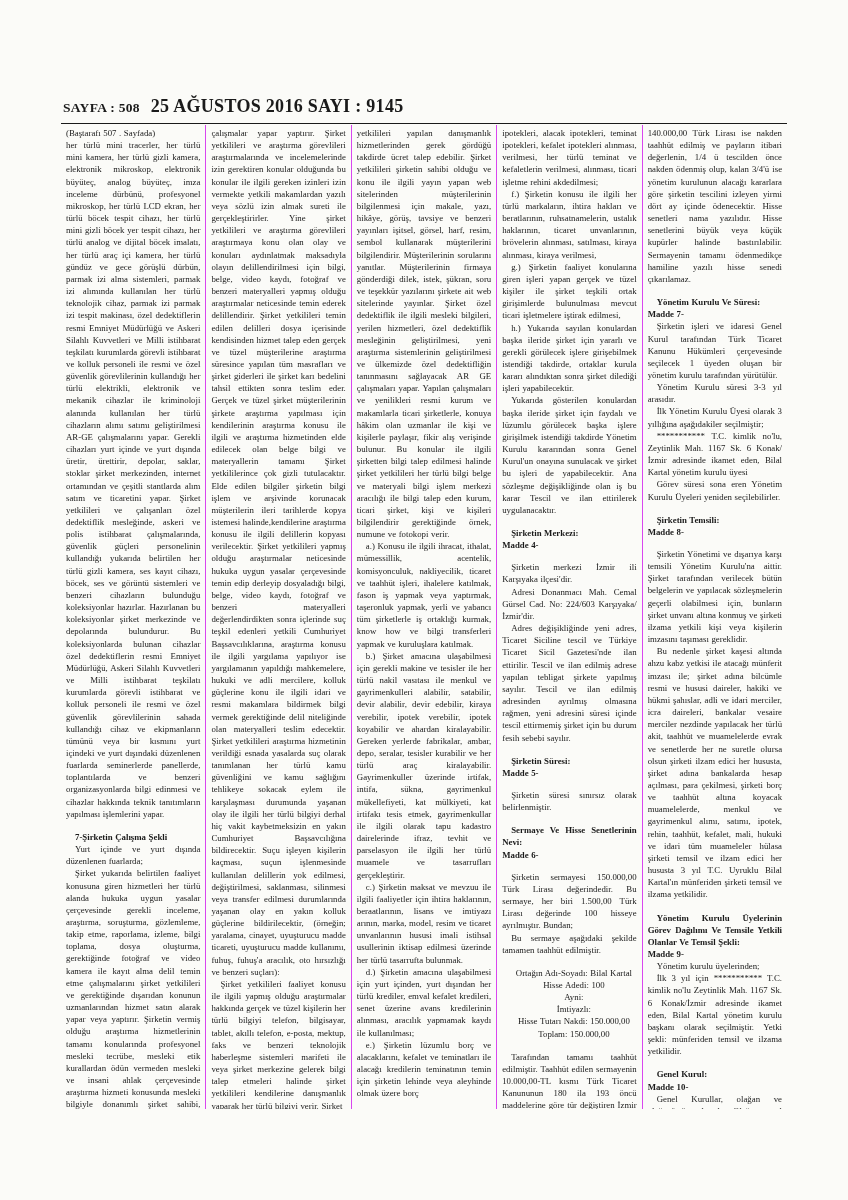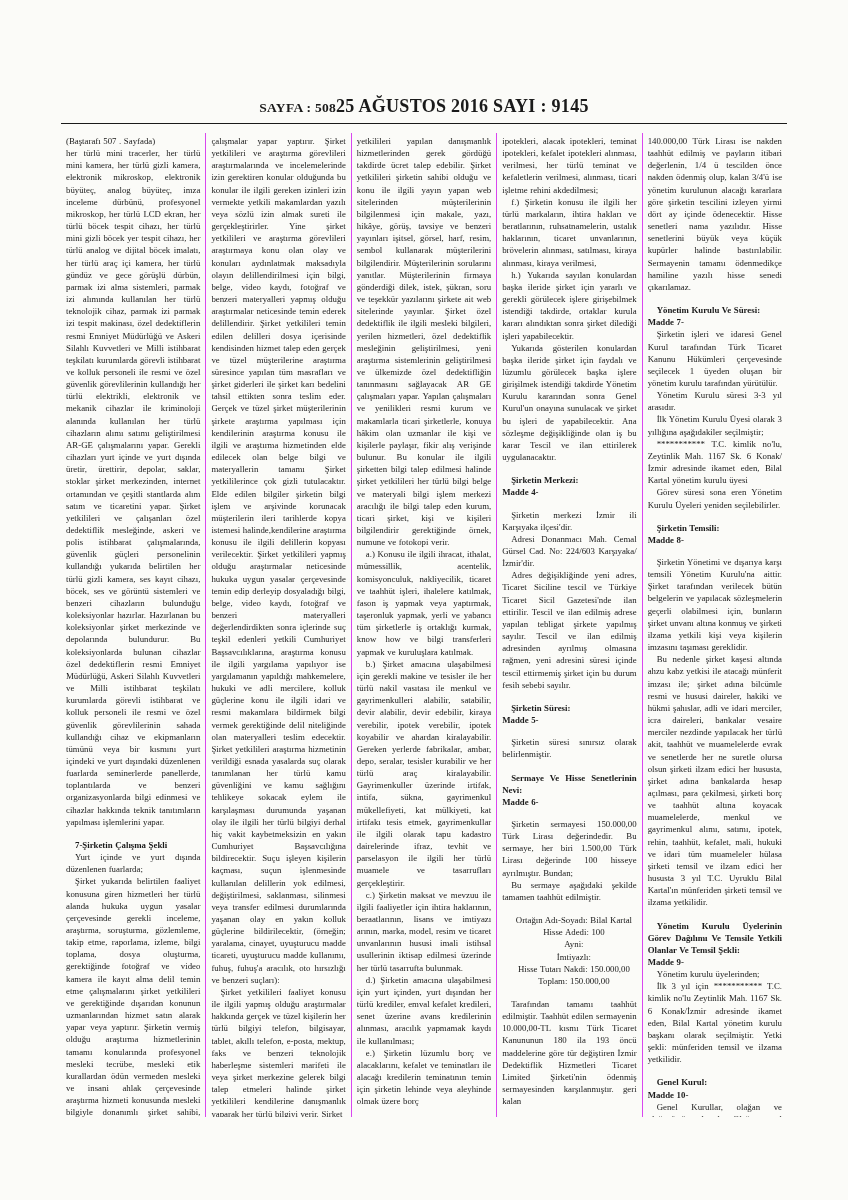--- a/index.html
+++ b/index.html
@@ -6,29 +6,30 @@
   body {
     width: 848px; height: 1200px;
     background: #fbfbf8;
     font-family: "Liberation Serif", "DejaVu Serif", serif;
     color: #1a1a1a;
     overflow: hidden;
   }
   .sheet { position: relative; width: 848px; height: 1200px; }
   .content { position: absolute; left: 61px; top: 96px; width: 726px; }
   .masthead {
-    display: flex; align-items: baseline; justify-content: center;
+    display: flex; align-items: baseline; justify-content: flex-start;
     padding: 0 2px 6px 2px;
+    gap: 11px;
   }
   .page-label { font-weight: bold; font-size: 13.5px; letter-spacing: 0.3px; }
   .gazette-title { font-weight: bold; font-size: 15px; letter-spacing: 0.4px; }
   .issue-label { font-weight: bold; font-size: 18px; letter-spacing: 0.3px; }
   .head-rule { border-top: 1.6px solid #1a1a1a; margin: 0; }
   .columns {
-    display: flex; height: 984px; overflow: hidden; margin-top: 9px; font-family: Liberation Serif, serif;
+    display: flex; height: 984px; overflow: hidden; margin-top: 1px; font-family: Liberation Serif, serif;
   }
   .col {
     flex: 1 1 0; padding: 2px 5px 0 5px; overflow: hidden;
     font-size: 8.8px; line-height: 12.15px;
     text-align: justify;
     word-spacing: 0.4px;
   }
   .col + .col { border-left: 1px solid #d946ef; }
   .start { text-align: left; }
   .p { text-indent: 9px; }
@@ -65,20 +66,21 @@
           <div class="p" style="text-indent: 0px;">yetkilileri yapılan danışmanlık hizmetlerinden gerek gördüğü takdirde ücret talep edebilir. Şirket yetkilileri şirketin sahibi olduğu ve konu ile ilgili yayın yapan web sitelerinden müşterilerinin bilgilenmesi için makale, yazı, hikâye, görüş, tavsiye ve benzeri yayınları işitsel, görsel, harf, resim, sembol kullanarak müşterilerini bilgilendirir. Müşterilerinin sorularını yanıtlar. Müşterilerinin firmaya gönderdiği dilek, istek, şükran, soru ve teşekkür yazılarını şirkete ait web sitelerinde yayınlar. Şirket özel dedektiflik ile ilgili mesleki bilgileri, yerilen hizmetleri, özel dedektiflik mesleğinin geliştirilmesi, yeni araştırma sistemlerinin geliştirilmesi ve ülkemizde özel dedektifliğin tanınmasını sağlayacak AR GE çalışmaları yapar. Yapılan çalışmaları ve yenilikleri resmi kurum ve makamlarla ticari şirketlerle, konuya hâkim olan uzmanlar ile kişi ve kişilerle paylaşır, fikir alış verişinde bulunur. Bu konular ile ilgili şirketten bilgi talep edilmesi halinde şirket yetkilileri her türlü bilgi belge ve materyali bilgi işlem merkezi aracılığı ile bilgi talep eden kurum, ticari şirket, kişi ve kişileri bilgilendirir gerektiğinde örnek, numune ve fotokopi verir.</div>
           <div class="p">a.) Konusu ile ilgili ihracat, ithalat, mümessillik, acentelik, komisyonculuk, nakliyecilik, ticaret ve taahhüt işleri, ihalelere katılmak, fason iş yapmak veya yaptırmak, taşeronluk yapmak, yerli ve yabancı tüm şirketlerle iş ortaklığı kurmak, know how ve bilgi transferleri yapmak ve kuruluşlara katılmak.</div>
           <div class="p">b.) Şirket amacına ulaşabilmesi için gerekli makine ve tesisler ile her türlü nakil vasıtası ile menkul ve gayrimenkulleri alabilir, satabilir, devir alabilir, devir edebilir, kiraya verebilir, ipotek verebilir, ipotek koyabilir ve ahardan kiralayabilir. Gereken yerlerde fabrikalar, ambar, depo, seralar, tesisler kurabilir ve her türlü araç kiralayabilir. Gayrimenkuller üzerinde irtifak, intifa, sükna, gayrimenkul mükellefiyeti, kat mülkiyeti, kat irtifakı tesis etmek, gayrimenkullar ile ilgili olarak tapu kadastro dairelerinde ifraz, tevhit ve parselasyon ile ilgili her türlü muamele ve tasarrufları gerçekleştirir.</div>
           <div class="p">c.) Şirketin maksat ve mevzuu ile ilgili faaliyetler için ihtira haklarının, beraatlarının, lisans ve imtiyazı arının, marka, model, resim ve ticaret unvanlarının hususi imali istihsal usullerinin iktisap edilmesi üzerinde her türlü tasarrufta bulunmak.</div>
           <div class="p">d.) Şirketin amacına ulaşabilmesi için yurt içinden, yurt dışından her türlü krediler, emval kefalet kredileri, senet üzerine avans kredilerinin alınması, aracılık yapmamak kaydı ile kullanılması;</div>
           <div class="p">e.) Şirketin lüzumlu borç ve alacaklarını, kefalet ve teminatları ile alacağı kredilerin teminatının temin için şirketin lehinde veya aleyhinde olmak üzere borç</div>
         </div>
         <div class="col">
           <div class="p" style="text-indent: 0px;">ipotekleri, alacak ipotekleri, teminat ipotekleri, kefalet ipotekleri alınması, verilmesi, her türlü teminat ve kefaletlerin verilmesi, alınması, ticari işletme rehini akdedilmesi;</div>
           <div class="p">f.) Şirketin konusu ile ilgili her türlü markaların, ihtira hakları ve beratlarının, ruhsatnamelerin, ustalık haklarının, ticaret unvanlarının, brövelerin alınması, satılması, kiraya alınması, kiraya verilmesi,</div>
+          <div class="p">g.) Şirketin faaliyet konularına giren işleri yapan gerçek ve tüzel kişiler ile şirket teşkili ortak girişimlerde bulunulması mevcut ticari işletmelere iştirak edilmesi,</div>
           <div class="p">h.) Yukarıda sayılan konulardan başka ileride şirket için yararlı ve gerekli görülecek işlere girişebilmek istendiği takdirde, ortaklar kurula kararı alındıktan sonra şirket dilediği işleri yapabilecektir.</div>
           <div class="p">Yukarıda gösterilen konulardan başka ileride şirket için faydalı ve lüzumlu görülecek başka işlere girişilmek istendiği takdirde Yönetim Kurulu kararından sonra Genel Kurul'un onayına sunulacak ve şirket bu işleri de yapabilecektir. Ana sözleşme değişikliğinde olan iş bu karar Tescil ve ilan ettirilerek uygulanacaktır.</div>
           <div class="h">Şirketin Merkezi:
 Madde 4-</div>
           <div class="p">Şirketin merkezi İzmir ili Karşıyaka ilçesi'dir.</div>
           <div class="p">Adresi Donanmacı Mah. Cemal Gürsel Cad. No: 224/603 Karşıyaka/İzmir'dir.</div>
           <div class="p">Adres değişikliğinde yeni adres, Ticaret Siciline tescil ve Türkiye Ticaret Sicil Gazetesi'nde ilan ettirilir. Tescil ve ilan edilmiş adrese yapılan tebligat şirkete yapılmış sayılır. Tescil ve ilan edilmiş adresinden ayrılmış olmasına rağmen, yeni adresini süresi içinde tescil ettirmemiş şirket için bu durum fesih sebebi sayılır.</div>
           <div class="h">Şirketin Süresi:
 Madde 5-</div>
           <div class="p">Şirketin süresi sınırsız olarak belirlenmiştir.</div>

